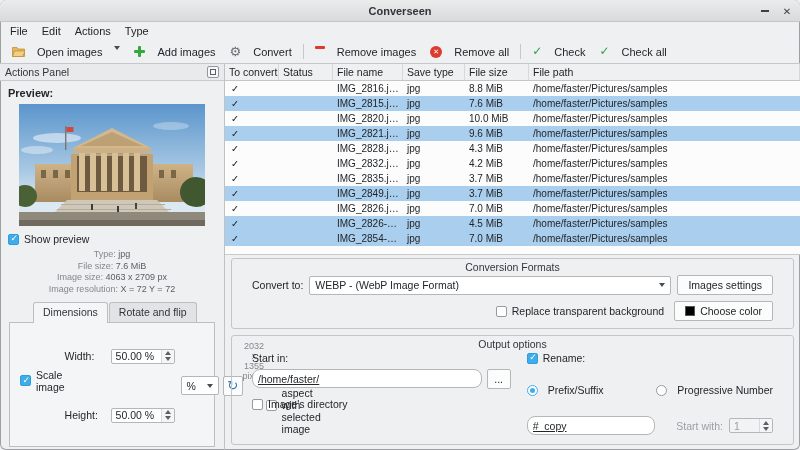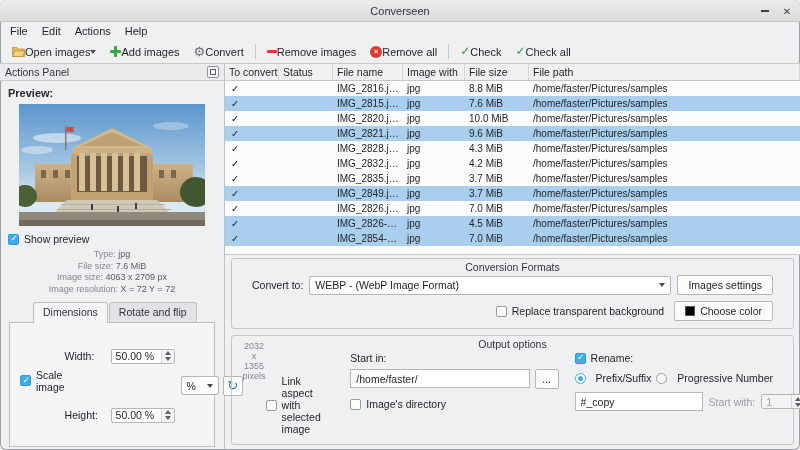--- a/index.html
+++ b/index.html
@@ -7,32 +7,32 @@
   body {
     font-family: "Liberation Sans", "DejaVu Sans", sans-serif;
     font-size: 11px; color: #232629; background:#eff0f1; overflow:hidden;
   }
   .window { width:800px; height:450px; border-radius:6px; overflow:hidden;
             background:#eff0f1; box-shadow: inset 0 0 0 1px #9da0a2; display:flex; flex-direction:column; }
 
   
   .titlebar { height:22px; flex:none; background:linear-gradient(#ebecec,#d8dadb);
               border-bottom:1px solid #c2c4c6; display:flex; align-items:center; justify-content:center; position:relative; }
-  .title { font-size:11px; color:#30353a; }
+  .title { font-size:11px; color:#30353a;font-weight:bold; }
   .winbtns { position:absolute; right:6px; top:0; height:22px; display:flex; align-items:center; gap:8px; }
   .wbtn { width:14px; height:14px; display:flex; align-items:center; justify-content:center; color:#3c4145; font-size:10px; cursor:default; }
   .min-bar { width:8px; height:2px; background:#3c4145; display:block; }
 
   
   .menubar { height:18px; flex:none; display:flex; align-items:center; padding:0 3px; }
   .menu-item { padding:1px 7px; font-size:11px; }
 
   
   .toolbar { height:24px; flex:none; display:flex; align-items:center; padding:0 5px; border-bottom:1px solid #c5c7c9; }
-  .tbtn { display:flex; align-items:center; gap:0; padding:2px 7px; font-size:11px; white-space:nowrap; border-radius:2px; }
+  .tbtn { display:flex; align-items:flex-start; gap:12px; padding:2px 7px; font-size:11px; white-space:nowrap; border-radius:2px; }
   .tsep { width:1px; height:15px; background:#c5c7c9; margin:0 4px; }
   .caret { width:0; height:0; border-left:3px solid transparent; border-right:3px solid transparent; border-top:4px solid #474c50; display:inline-block; }
   .ic-gear { font-size:13px; line-height:11px; color:#676e73; font-family:"DejaVu Sans", sans-serif; }
   .ic-minus { width:10px; height:3px; background:#dd3b30; border-radius:1px; display:inline-block; }
   .ic-circle-x { width:12px; height:12px; border-radius:50%; background:#dd3b30; color:#fff; font-size:7px; line-height:12px; text-align:center; display:inline-block; font-weight:bold; }
   .ic-check { color:#2b9e3f; font-weight:bold; font-size:12px; line-height:11px; font-family:"DejaVu Sans", sans-serif; }
 
   
   .main { flex:1; display:flex; min-height:0; }
 
@@ -95,27 +95,27 @@
   .group { margin:3px 6px; border:1px solid #c3c5c7; border-radius:3px; position:relative; padding:16px 20px 7px; }
   .group-title { position:absolute; top:2px; left:0; right:0; text-align:center; font-size:10.5px; color:#31363b; }
   .conv-row1 { display:flex; align-items:center; gap:6px; }
   .conv-label { font-size:10.5px; white-space:nowrap; }
   .combo.wide { flex:1; }
   .btn { height:20px; padding:0 10px; background:#fbfcfc; border:1px solid #b4b6b8; border-radius:2px; font-size:10.5px;
          font-family:inherit; display:flex; align-items:center; gap:5px; white-space:nowrap; color:#232629; }
   .conv-row2 { display:flex; align-items:center; justify-content:flex-end; gap:10px; margin-top:6px; }
   .swatch { width:10px; height:10px; background:#000; border:1px solid #555; display:inline-block; flex:none; }
 
-  .group.output { flex:1; margin-bottom:5px; display:flex; flex-direction:column;align-items:flex-end; }
+  .group.output { flex:1; margin-bottom:5px; display:flex; flex-direction:column; }
   .out-cols { display:flex; gap:16px; flex:1; }
   .out-left { flex:1.05; display:flex; flex-direction:column; min-width:0; }
-  .out-right { flex:1; display:flex; flex-direction:column; gap:8px; min-width:0; }
+  .out-right { flex:1; display:flex; flex-direction:column; gap:20px; min-width:0; }
   .field-label { font-size:10.5px; margin-bottom:5px; }
   .save-row { display:flex; gap:5px; }
-  .text-input { flex:1; height:19px; background:#fff; border:1px solid #b4b6b8; border-radius:0; padding:0 5px; font-size:10.5px; font-family:inherit; color:#232629; min-width:0; }
+  .text-input { flex:1; height:19px; background:#fff; border:1px solid #b4b6b8; border-radius:8px; padding:0 5px; font-size:10.5px; font-family:inherit; color:#232629; min-width:0;text-decoration:underline; }
   .browse-btn { width:24px; flex:none; justify-content:center; padding:0; }
   .imgdir-row { margin-top:9px; }
   .radio-row { display:flex; align-items:center; }
   .radio { width:11px; height:11px; border:1px solid #989b9d; border-radius:50%; background:#fff; position:relative; flex:none; }
   .radio.on { border-color:#3daee9; }
   .radio.on::after { content:""; position:absolute; left:2px; top:2px; right:2px; bottom:2px; background:#3daee9; border-radius:50%; }
   .rlabel { font-size:10.5px; margin-left:5px; }
   .pat-row { display:flex; align-items:center; gap:6px; }
   .pattern-input { flex:none; width:128px; }
   .startwith-label { font-size:10.5px; color:#9aa0a4; margin-left:auto; white-space:nowrap; }
@@ -135,21 +135,21 @@
           <i class="min-bar"></i>
         </span>
       <span class="wbtn">✕</span>
     </div>
   </div>
 
   <div class="menubar">
     <span class="menu-item">File</span>
     <span class="menu-item">Edit</span>
     <span class="menu-item">Actions</span>
-    <span class="menu-item">Help</span>
+    <span class="menu-item">Type</span>
   </div>
 
   <div class="toolbar">
     <div class="tbtn">
       <svg width="13" height="11" viewBox="0 0 13 11">
           <path d="M0.5 1.5 L5 1.5 L6 3 L12.5 3 L12.5 10.5 L0.5 10.5 Z" fill="#e8b558" stroke="#b98a2f" stroke-width="0.7"></path>
           <path d="M0.5 10.5 L2.5 5 L13 5 L10.8 10.5 Z" fill="#f3cf85" stroke="#b98a2f" stroke-width="0.7"></path>
         </svg>
       <span>Open images</span>
       <i class="caret"></i>
@@ -311,21 +311,21 @@
       </div>
     </div>
 
     <div class="right">
 
       <div class="file-table">
         <div class="thead">
           <div class="th">To convert</div>
           <div class="th">Status</div>
           <div class="th">File name</div>
-          <div class="th">Image with</div>
+          <div class="th">Save type</div>
           <div class="th">File size</div>
           <div class="th">File path</div>
         </div>
         <div>
             <div class="trow">
               <div class="tc c-check">✓</div>
               <div class="tc c-status"></div>
               <div class="tc c-name">IMG_2816.jpg</div>
               <div class="tc c-type">jpg</div>
               <div class="tc c-size">8.8 MiB</div>

